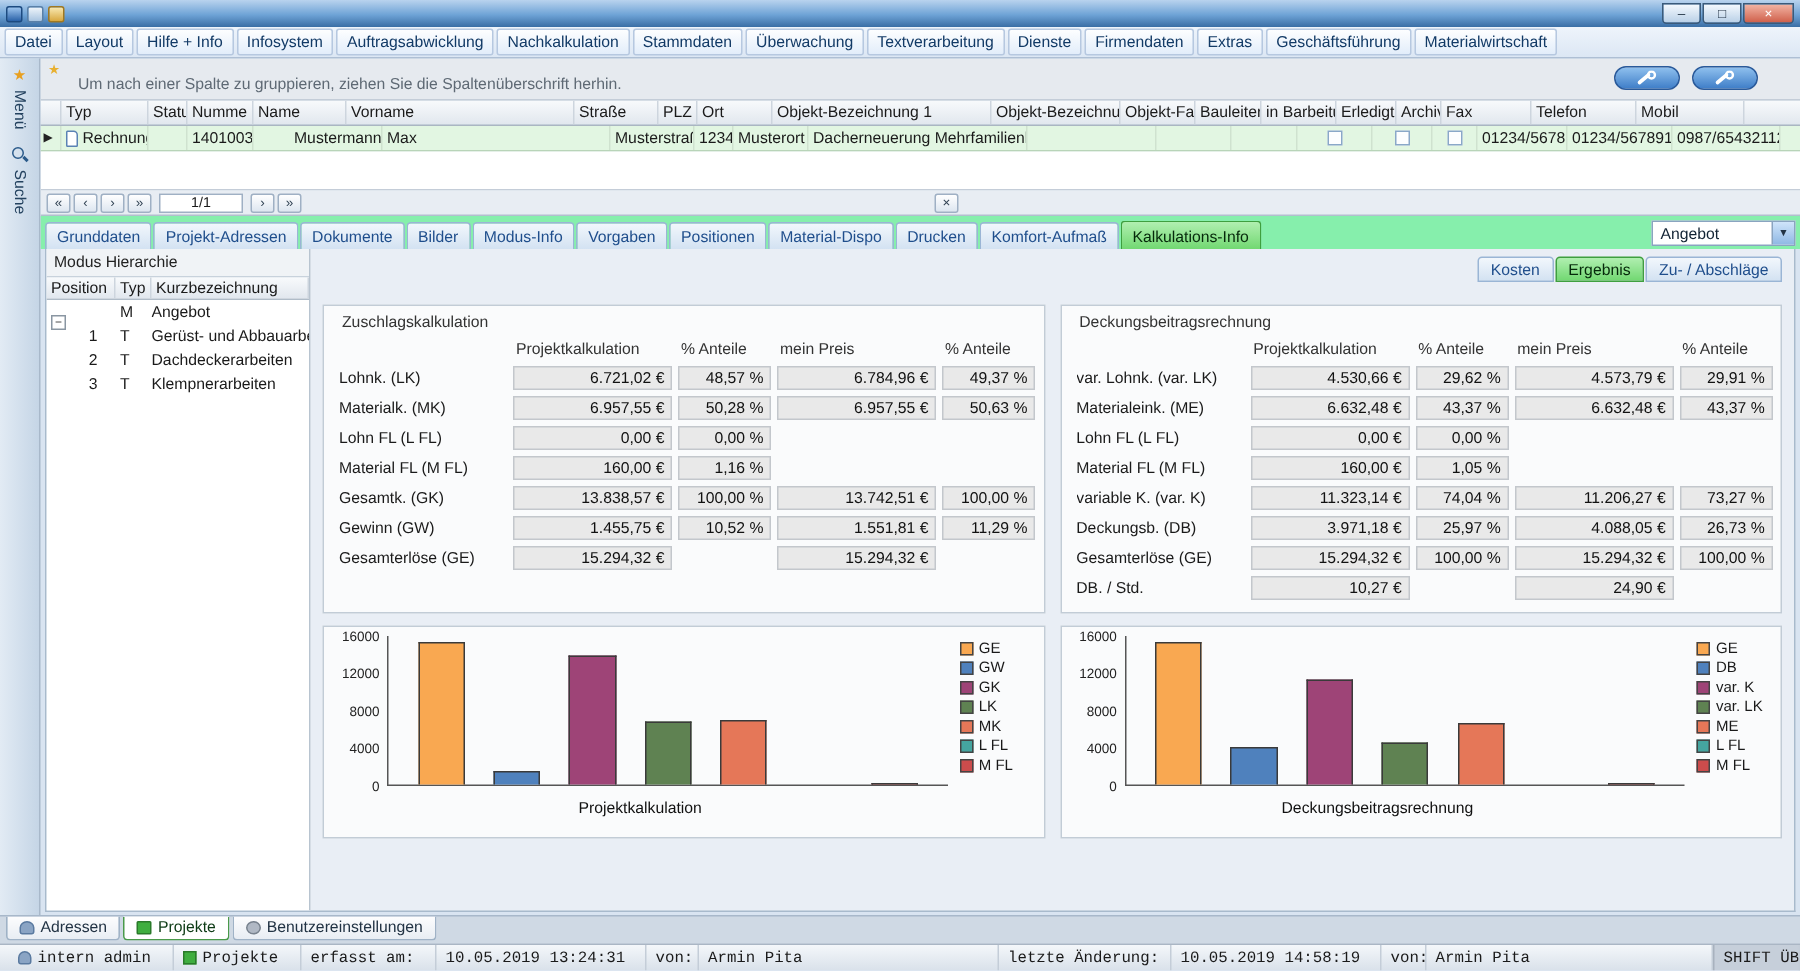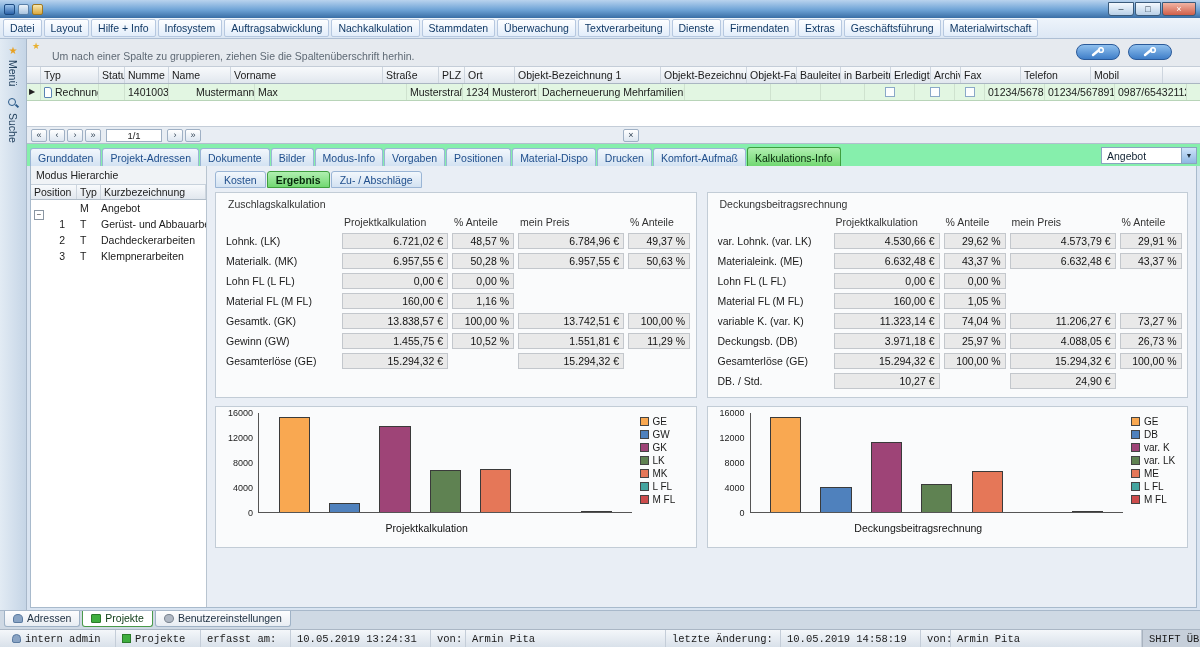--- a/index.html
+++ b/index.html
@@ -77,23 +77,23 @@
   .hier-hcell:nth-child(1){ width:46px; }
   .hier-hcell:nth-child(2){ width:24px; }
   .hier-hcell:nth-child(3){ flex:1; }
   .hier-row { display:flex; align-items:center; height:16px; font-size:10.5px; }
   .hier-pos { width:46px; position:relative; text-align:right; padding-right:12px; }
   .expander { position:absolute; left:3px; top:2px; width:10px; height:10px; border:1px solid #8a96a2; background:#fff; font-size:8px; line-height:8px; text-align:center; color:#333; }
   .hier-typ { width:24px; padding-left:3px; }
   .hier-text { flex:1; white-space:nowrap; overflow:hidden; }
 
   .panel { flex:1; display:flex; flex-direction:column; padding:2px 8px; overflow:hidden; }
-  .subtabs { display:flex; align-items:flex-end; gap:1px; height:20px; margin-bottom:4px; }
+  .subtabs { display:flex; align-items:flex-end; gap:1px; height:20px; margin-bottom:15px;justify-content:flex-end; }
   .subtab { padding:2px 8px 1px; font-size:10.5px; color:#1f4e8c; background:linear-gradient(#f2f7fc,#d3e2f2); border:1px solid #9ab5d5; border-radius:3px 3px 0 0; }
-  .subtab.active { background:linear-gradient(#b0efb0,#72d872); border-color:#3f9f3f; color:#06290b;font-weight:bold; }
+  .subtab.active { background:linear-gradient(#b0efb0,#72d872); border-color:#3f9f3f; color:#06290b; }
 
   .boxes-row { display:flex; gap:10px; align-items:stretch; }
   .groupbox { flex:1; border:1px solid #c2ccd6; background:#fafbfc; padding:4px 10px 8px; overflow:hidden; }
   .gb-title { font-size:10.5px; color:#333; padding:1px 0 4px 2px; }
   .calc-grid { display:grid; grid-template-columns:112px 106px 62px 106px 62px; column-gap:4px; row-gap:4px; align-items:center; margin-top:2px; }
   .c-h { font-size:10.5px; color:#333; padding-left:2px; height:13px; white-space:nowrap; overflow:hidden; }
   .c-label { white-space:nowrap; overflow:hidden; font-size:10.5px; }
   .c-val { background:#e9e9e9; border:1px solid #c3c7cc; text-align:right; padding:1px 4px; height:16px; line-height:12px; font-size:10.5px; color:#111; }
   .c-empty { }
 

